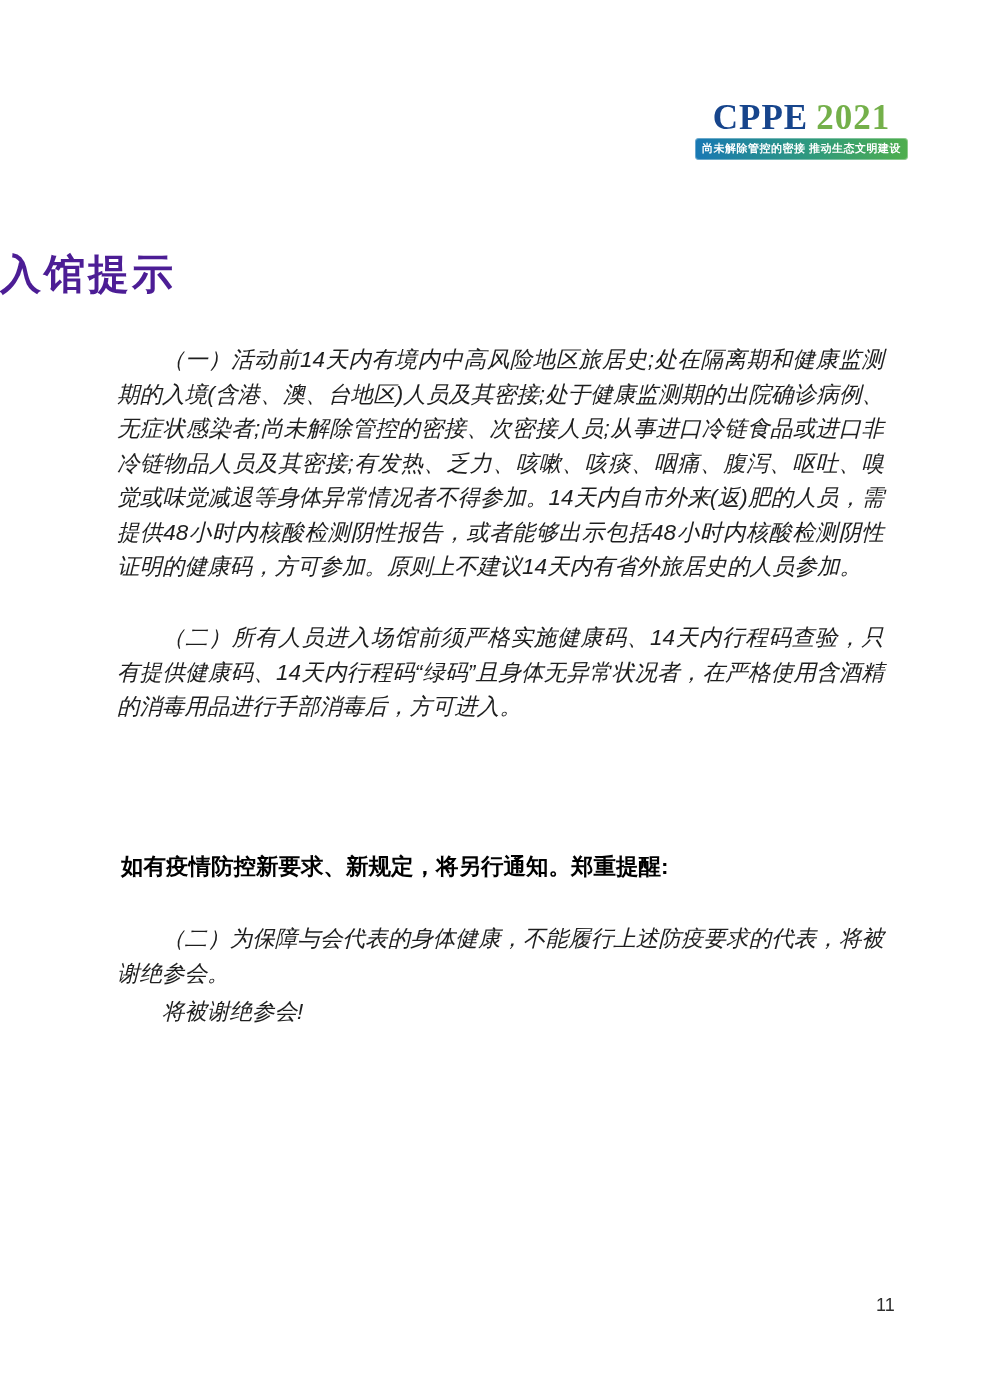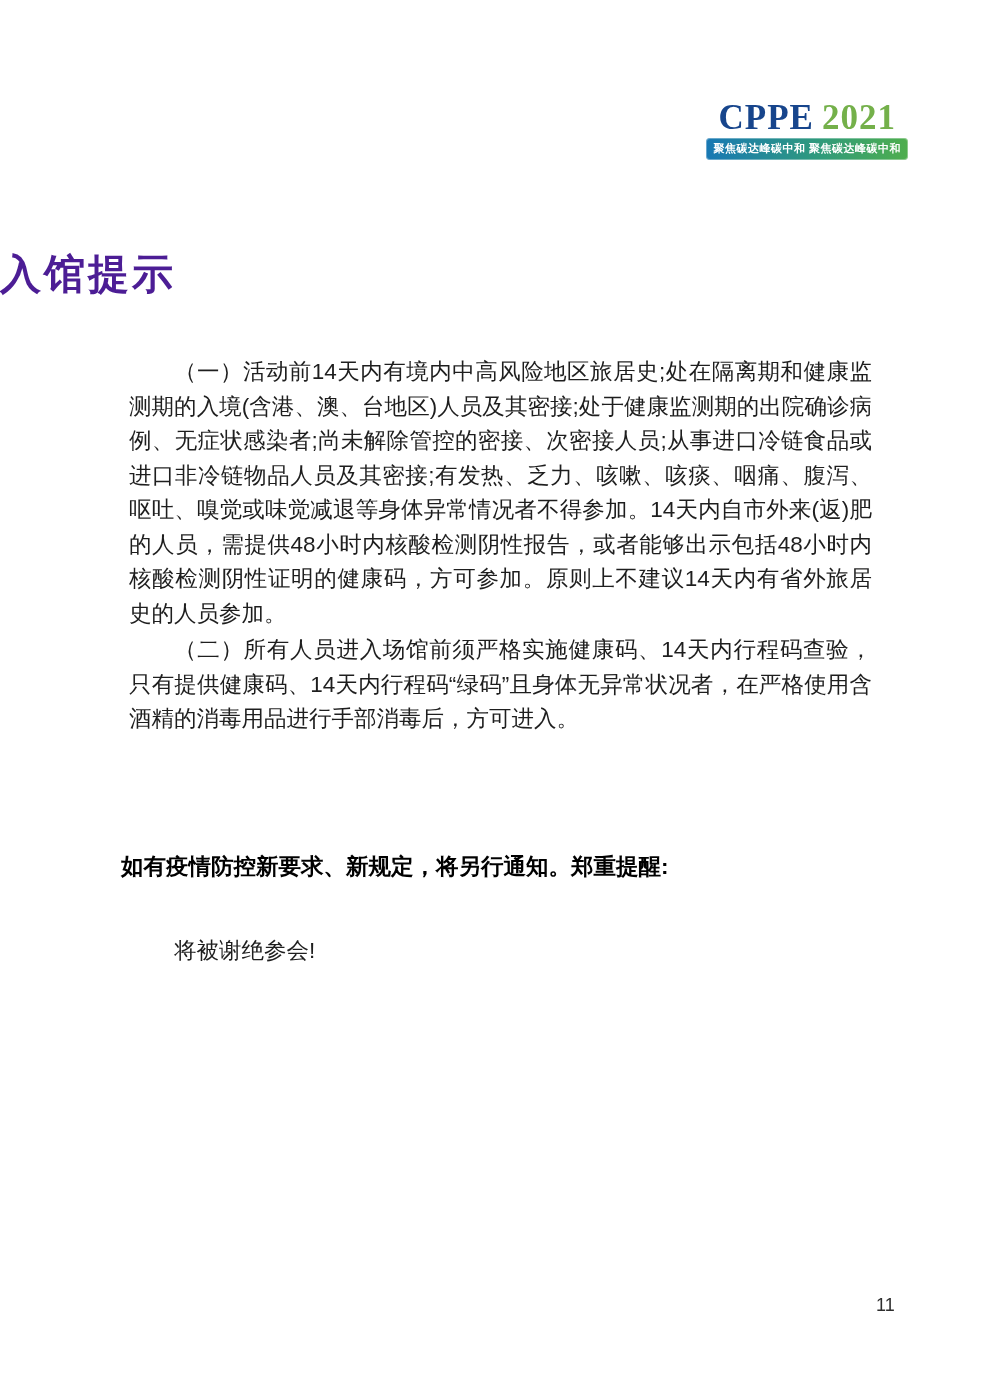--- a/index.html
+++ b/index.html
@@ -66,22 +66,23 @@
   .body-block {
     position: absolute;
     left: 113px;
     width: 775px;
     font-size: 22.5px;
     line-height: 34.5px;
     text-align: justify;
     color: #1e1e1e;
   }
   .body-block p {
-    margin: 16px;
+    margin: 4px;
     text-indent: 2em;
+    font-style: italic;
   }
   #para1 { top: 339px; }
   #para2 { top: 617px; }
 
   .reminder-heading {
     position: absolute;
     left: 121px;
     top: 852px;
     width: 770px;
     font-size: 22.5px;
@@ -104,34 +105,35 @@
 </style>
 </head>
 <body>
 
 <div class="page">
 
   <div class="logo">
     <div class="logo-line">
       <span class="logo-brand">CPPE</span><span class="logo-year">2021</span>
     </div>
-    <div class="logo-banner">聚焦碳达峰碳中和  聚焦碳达峰碳中和</div>
+    <div class="logo-banner">尚未解除管控的密接  推动生态文明建设</div>
   </div>
 
   <div class="doc-title">入馆提示</div>
 
   <div class="body-block" id="para1">
     <p>（一）活动前14天内有境内中高风险地区旅居史;处在隔离期和健康监测期的入境(含港、澳、台地区)人员及其密接;处于健康监测期的出院确诊病例、无症状感染者;尚未解除管控的密接、次密接人员;从事进口冷链食品或进口非冷链物品人员及其密接;有发热、乏力、咳嗽、咳痰、咽痛、腹泻、呕吐、嗅觉或味觉减退等身体异常情况者不得参加。14天内自市外来(返)肥的人员，需提供48小时内核酸检测阴性报告，或者能够出示包括48小时内核酸检测阴性证明的健康码，方可参加。原则上不建议14天内有省外旅居史的人员参加。</p>
   </div>
 
   <div class="body-block" id="para2">
     <p>（二）所有人员进入场馆前须严格实施健康码、14天内行程码查验，只有提供健康码、14天内行程码“绿码”且身体无异常状况者，在严格使用含酒精的消毒用品进行手部消毒后，方可进入。</p>
   </div>
 
   <div class="reminder-heading">如有疫情防控新要求、新规定，将另行通知。郑重提醒:</div>
 
   <div class="body-block" id="notices">
+    <p>（二）为保障与会代表的身体健康，不能履行上述防疫要求的代表，将被谢绝参会。</p>
     <p>将被谢绝参会!</p>
   </div>
 
   <div class="page-number">11</div>
 
 </div>
 
 </body></html>

